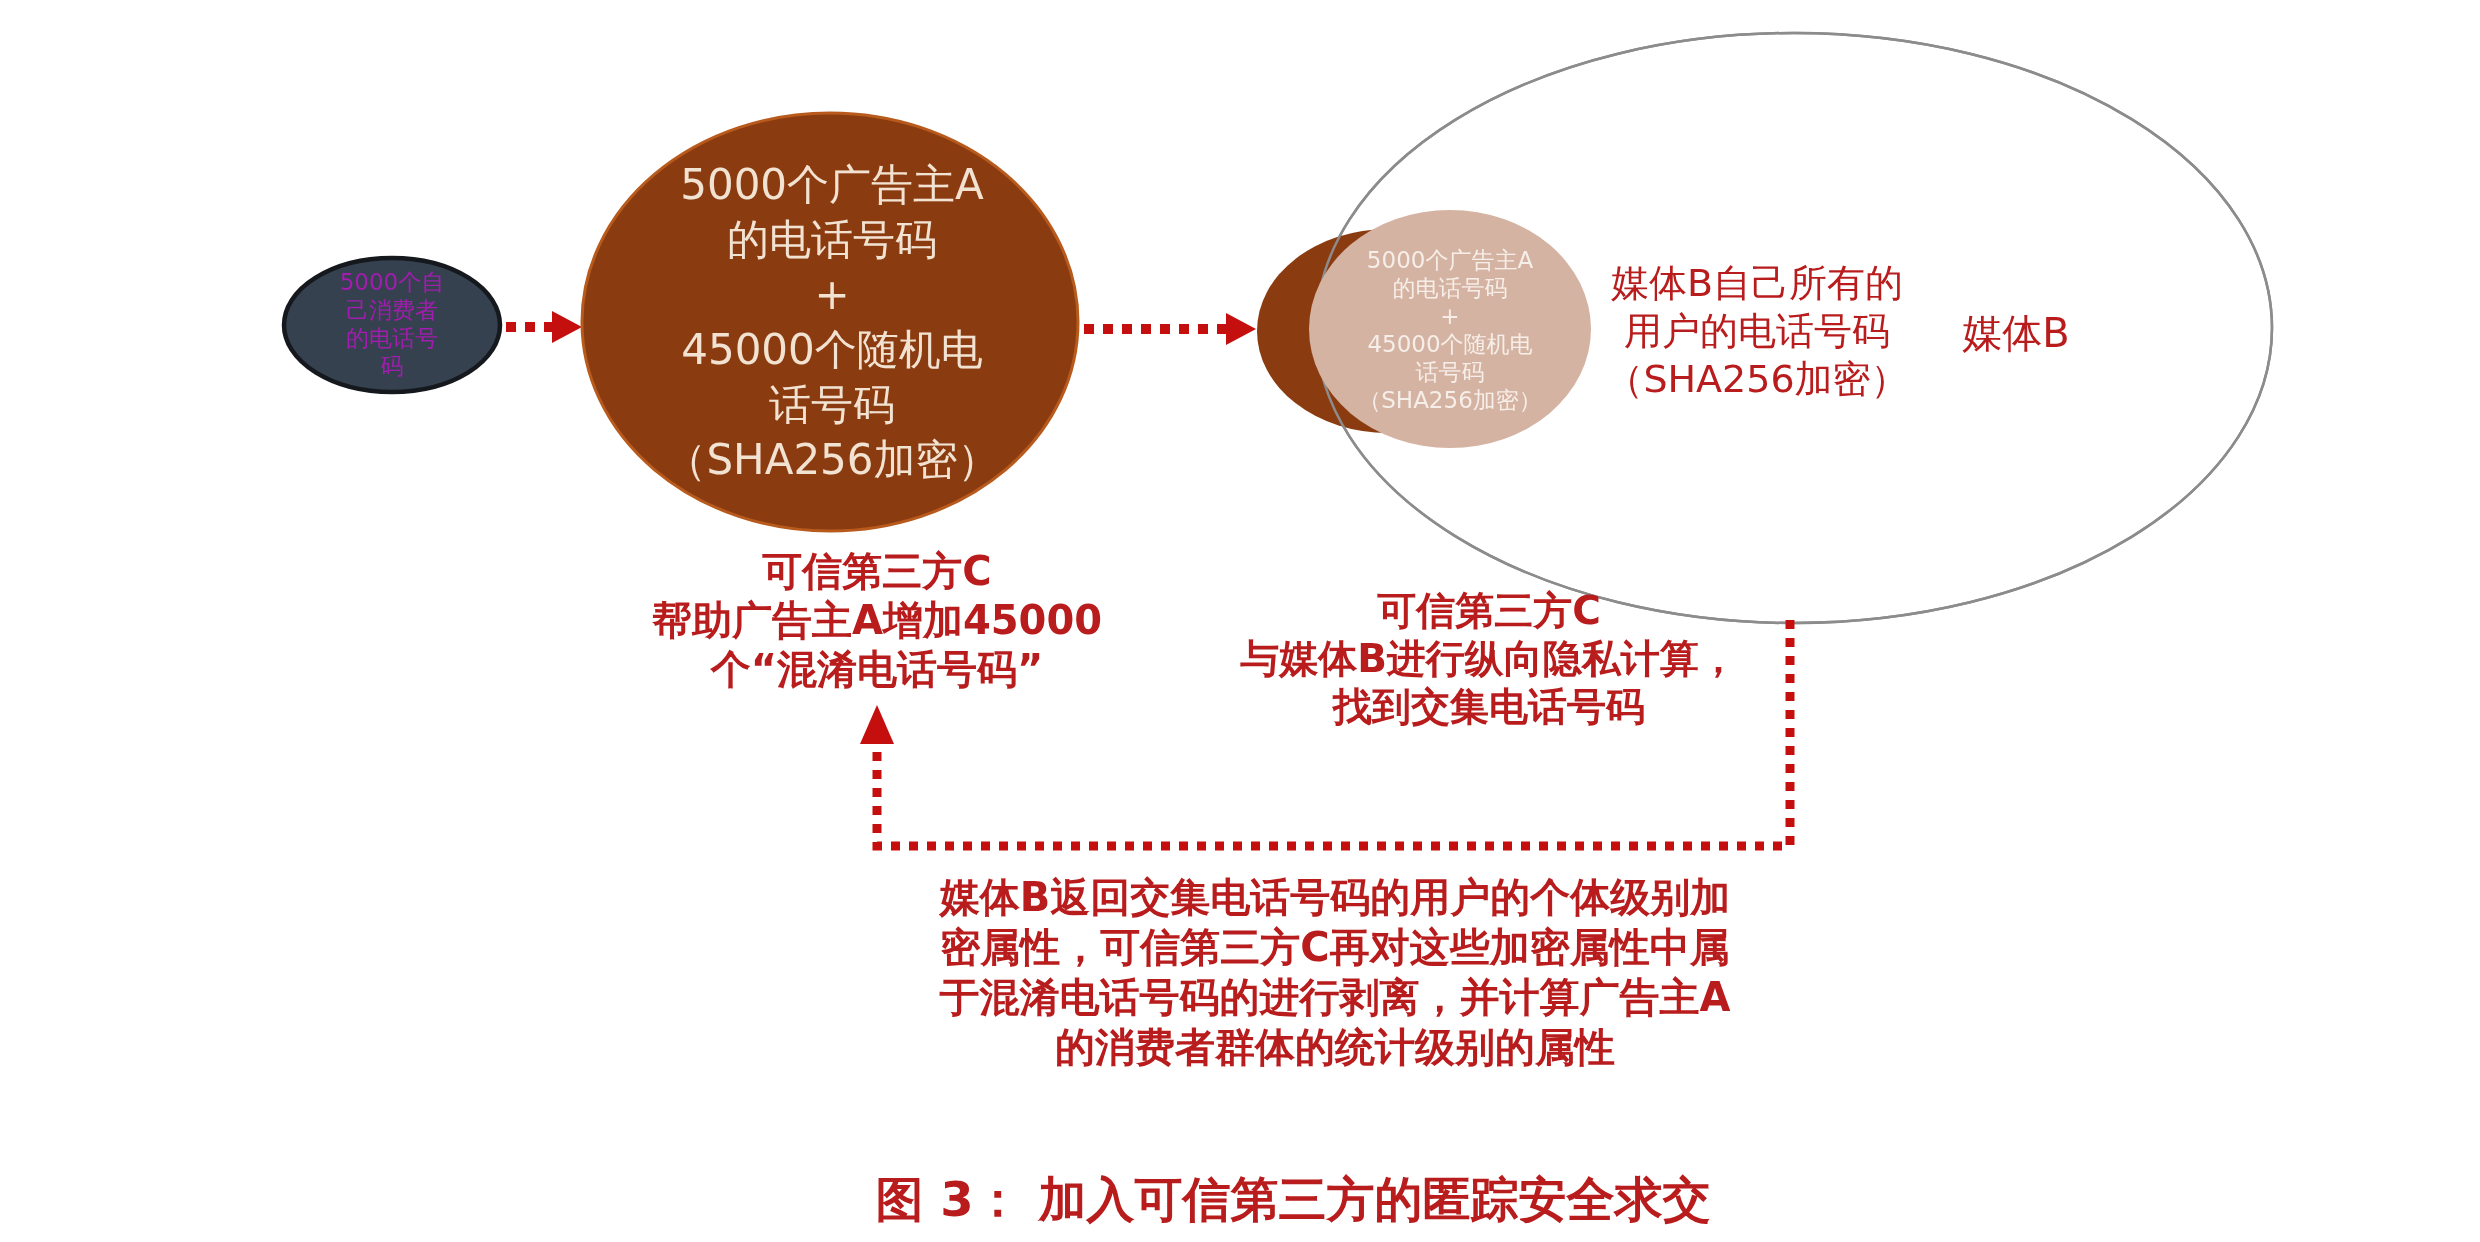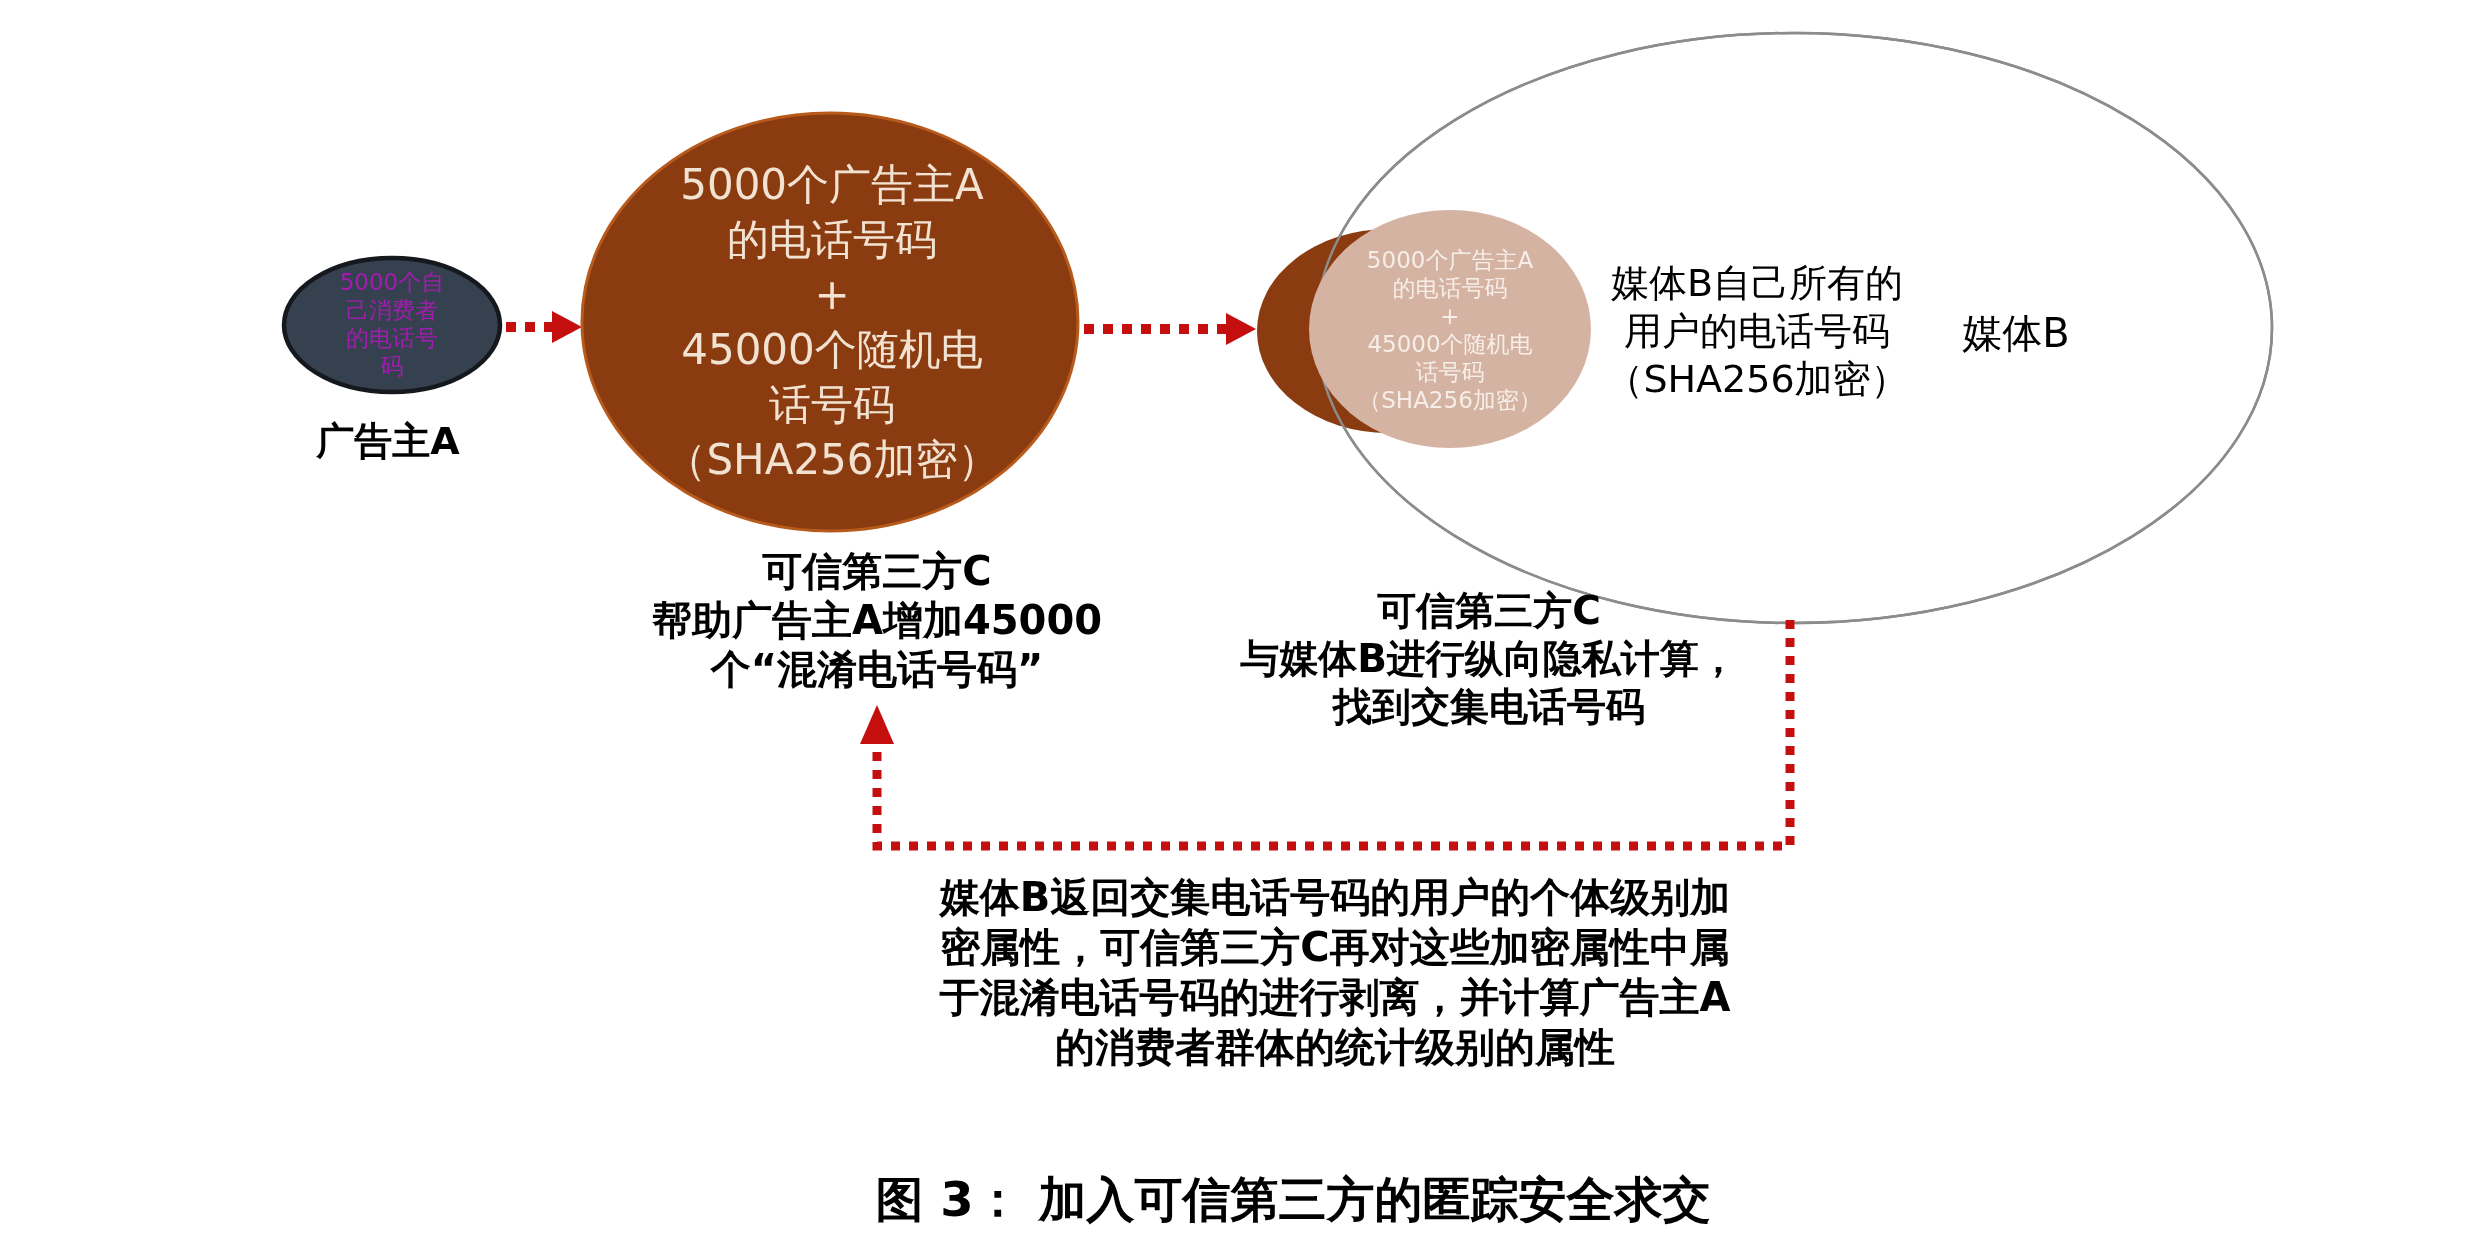--- a/index.html
+++ b/index.html
@@ -10,21 +10,21 @@
     position: relative; overflow: hidden;
   }
   .canvas { position: absolute; left: 0; top: 0; width: 2480px; height: 1242px; }
   svg.layer { position: absolute; left: 0; top: 0; width: 2480px; height: 1242px; }
 
   .txt {
     position: absolute;
     transform: translateX(-50%);
     text-align: center;
     white-space: pre-line;
-    color: #000000;
+    color: #b91c1c;
   }
   .navy-bubble-text   { top: 268px; left: 392px;  width: 240px; font-size: 23px; line-height: 28px; color: #a21caf; font-weight: 500; }
   .advertiser-label   { top: 416px; left: 388px;  width: 400px; font-size: 38px; font-weight: 700; }
   .brown-bubble-text  { top: 157px; left: 832px;  width: 520px; font-size: 42px; line-height: 55px; color: #f2e2d1; font-weight: 500; }
   .ttp-caption        { top: 547px; left: 877px;  width: 560px; font-size: 40px; line-height: 49px; font-weight: 700; }
   .tan-bubble-text    { top: 246px; left: 1450px; width: 300px; font-size: 23px; line-height: 28px; color: #f6eee8; font-weight: 500; }
   .media-inner-text   { top: 259px; left: 1757px; width: 440px; font-size: 38px; line-height: 48px; font-weight: 400; }
   .media-label        { top: 306px; left: 2016px; width: 300px; font-size: 40px; font-weight: 400; }
   .media-caption      { top: 587px; left: 1489px; width: 600px; font-size: 39px; line-height: 48px; font-weight: 700; }
   .return-note        { top: 872px; left: 1335px; width: 920px; font-size: 40px; line-height: 50px; font-weight: 700; }
@@ -56,21 +56,20 @@
     <ellipse cx="1450" cy="329" rx="141" ry="119" fill="#D5B3A2"></ellipse>
 
     <polyline points="1790,620 1790,846 877,846 877,742" stroke-width="9" stroke-dasharray="9 9" fill="none" stroke="#C50E0E"></polyline>
     <polygon points="860,744 894,744 877,705" fill="#C50E0E"></polygon>
   </svg>
 
   <div class="txt navy-bubble-text">5000个自
 己消费者
 的电话号
 码</div>
-  <div class="txt advertiser-label">广告主A</div>
 
   <div class="txt brown-bubble-text">5000个广告主A
 的电话号码
 +
 45000个随机电
 话号码
 （SHA256加密）</div>
   <div class="txt ttp-caption">可信第三方C
 帮助广告主A增加45000
 个“混淆电话号码”</div>

